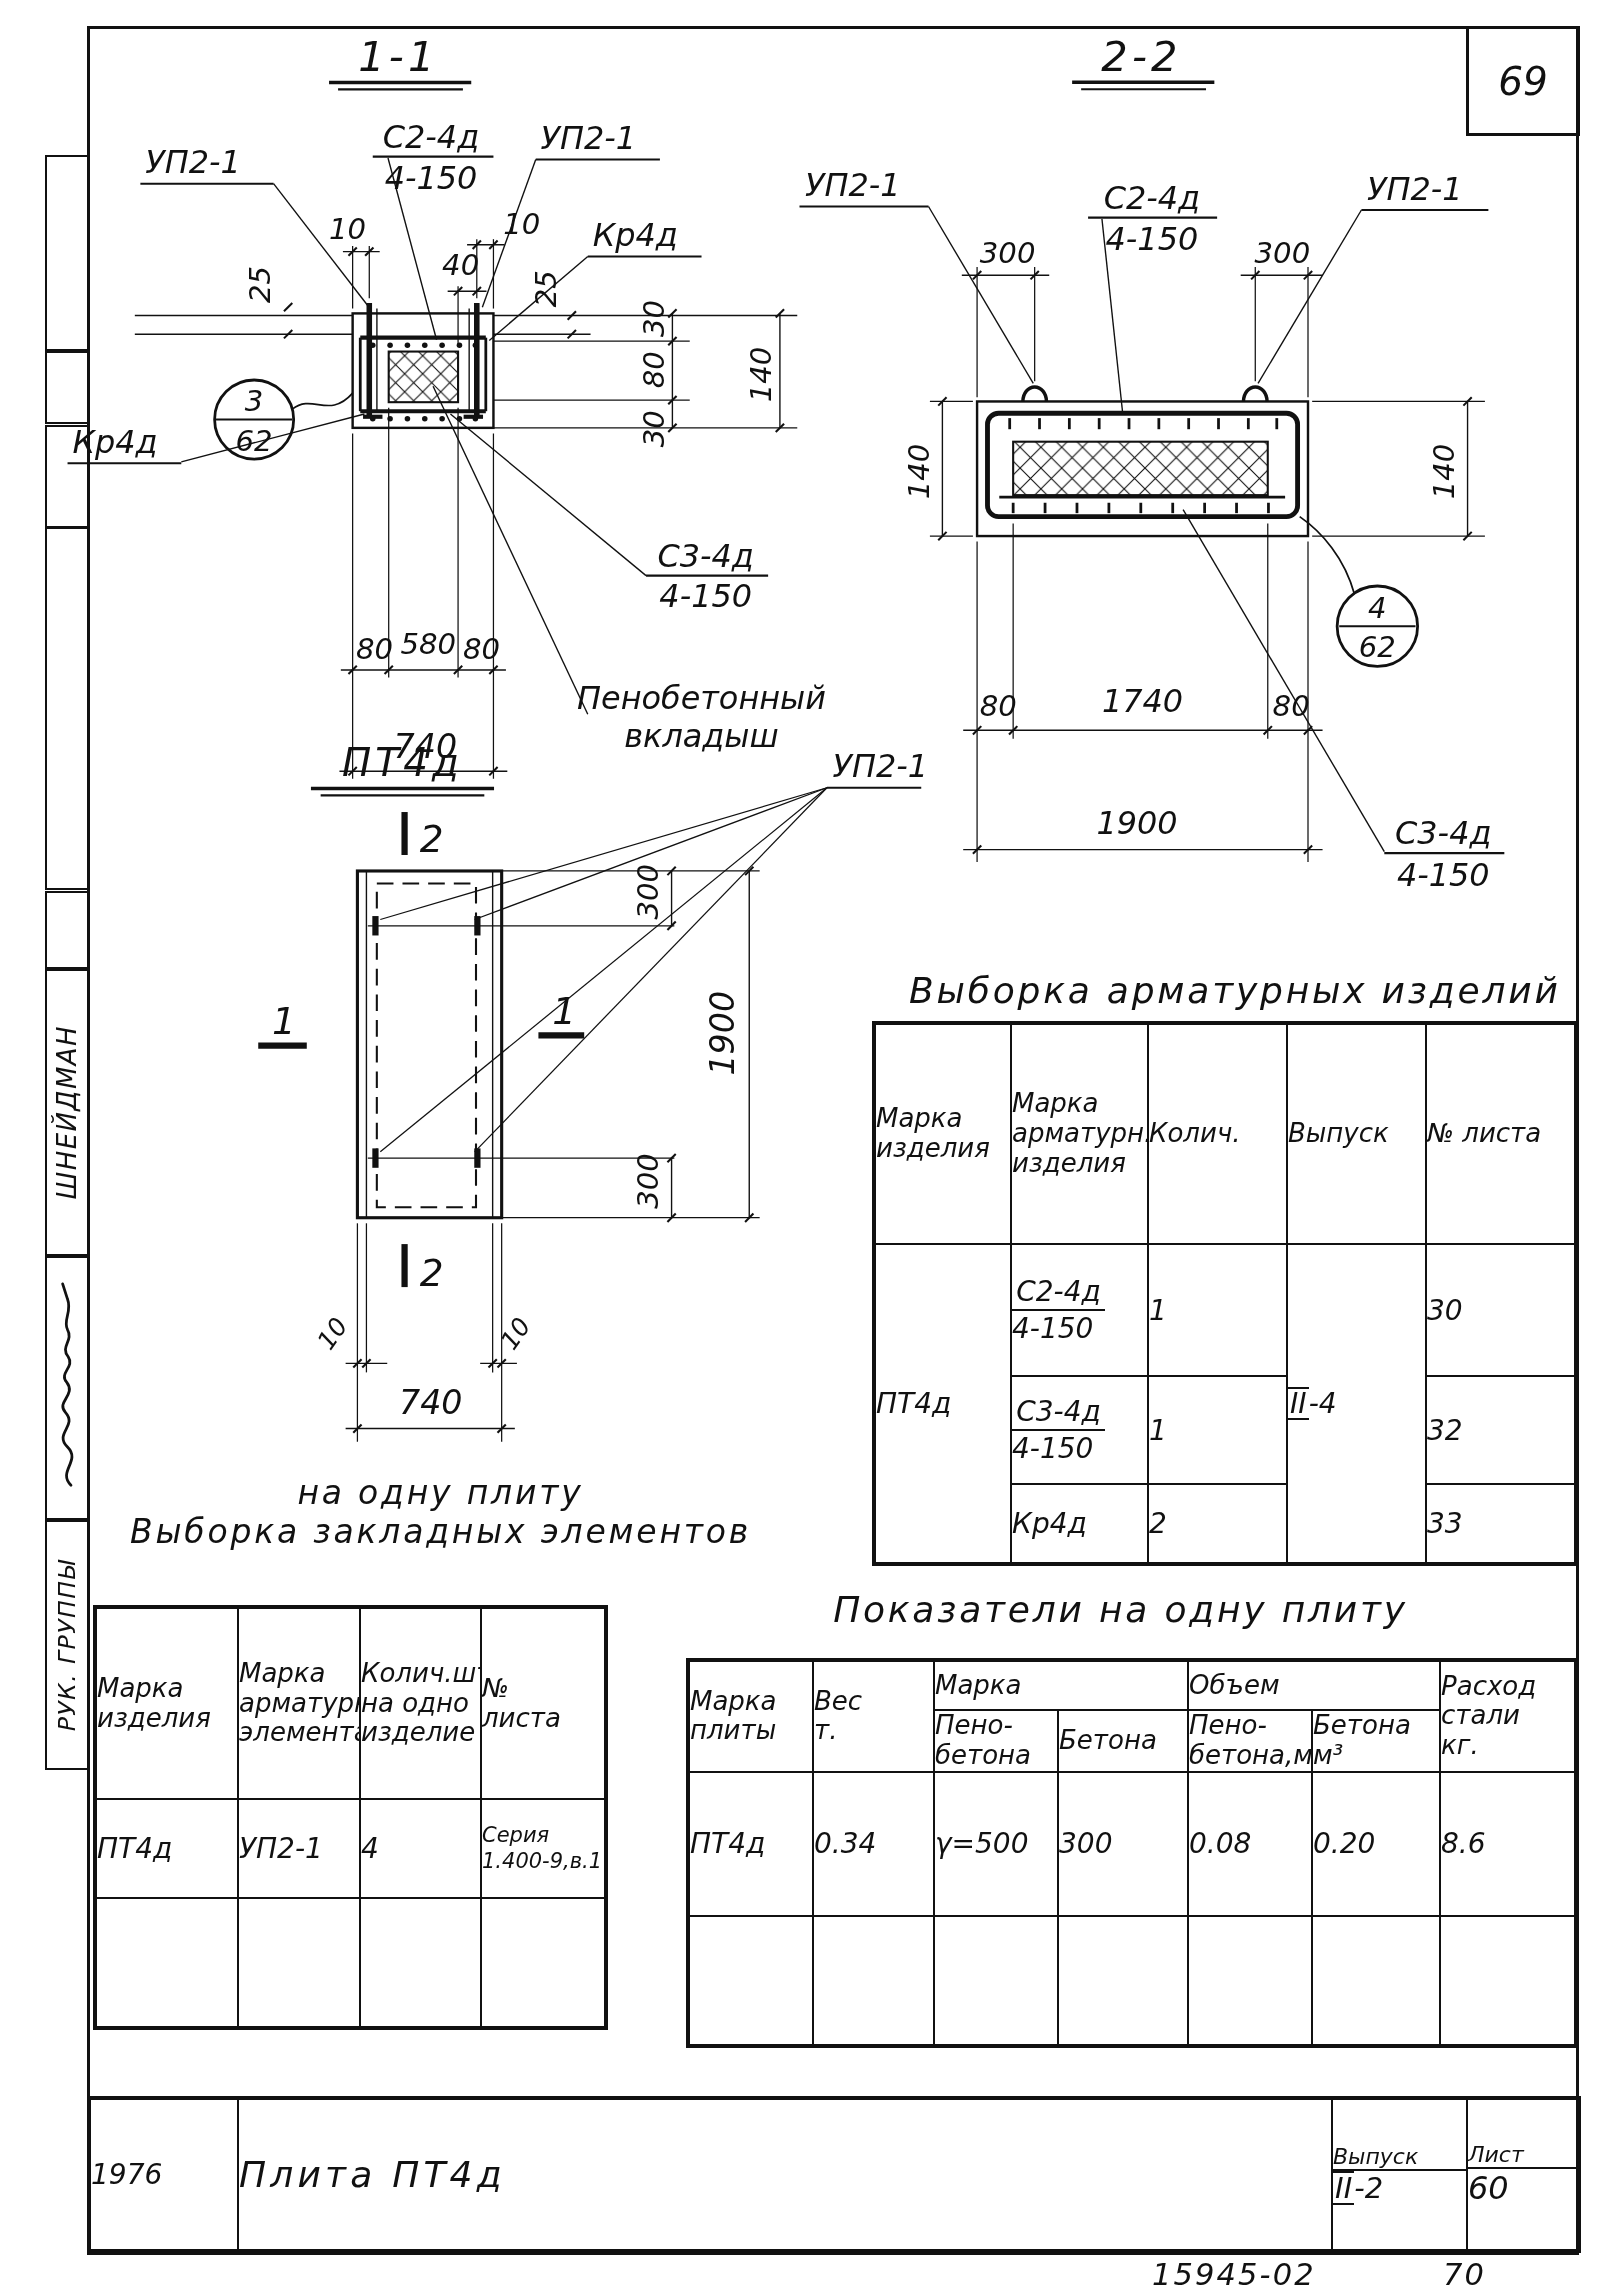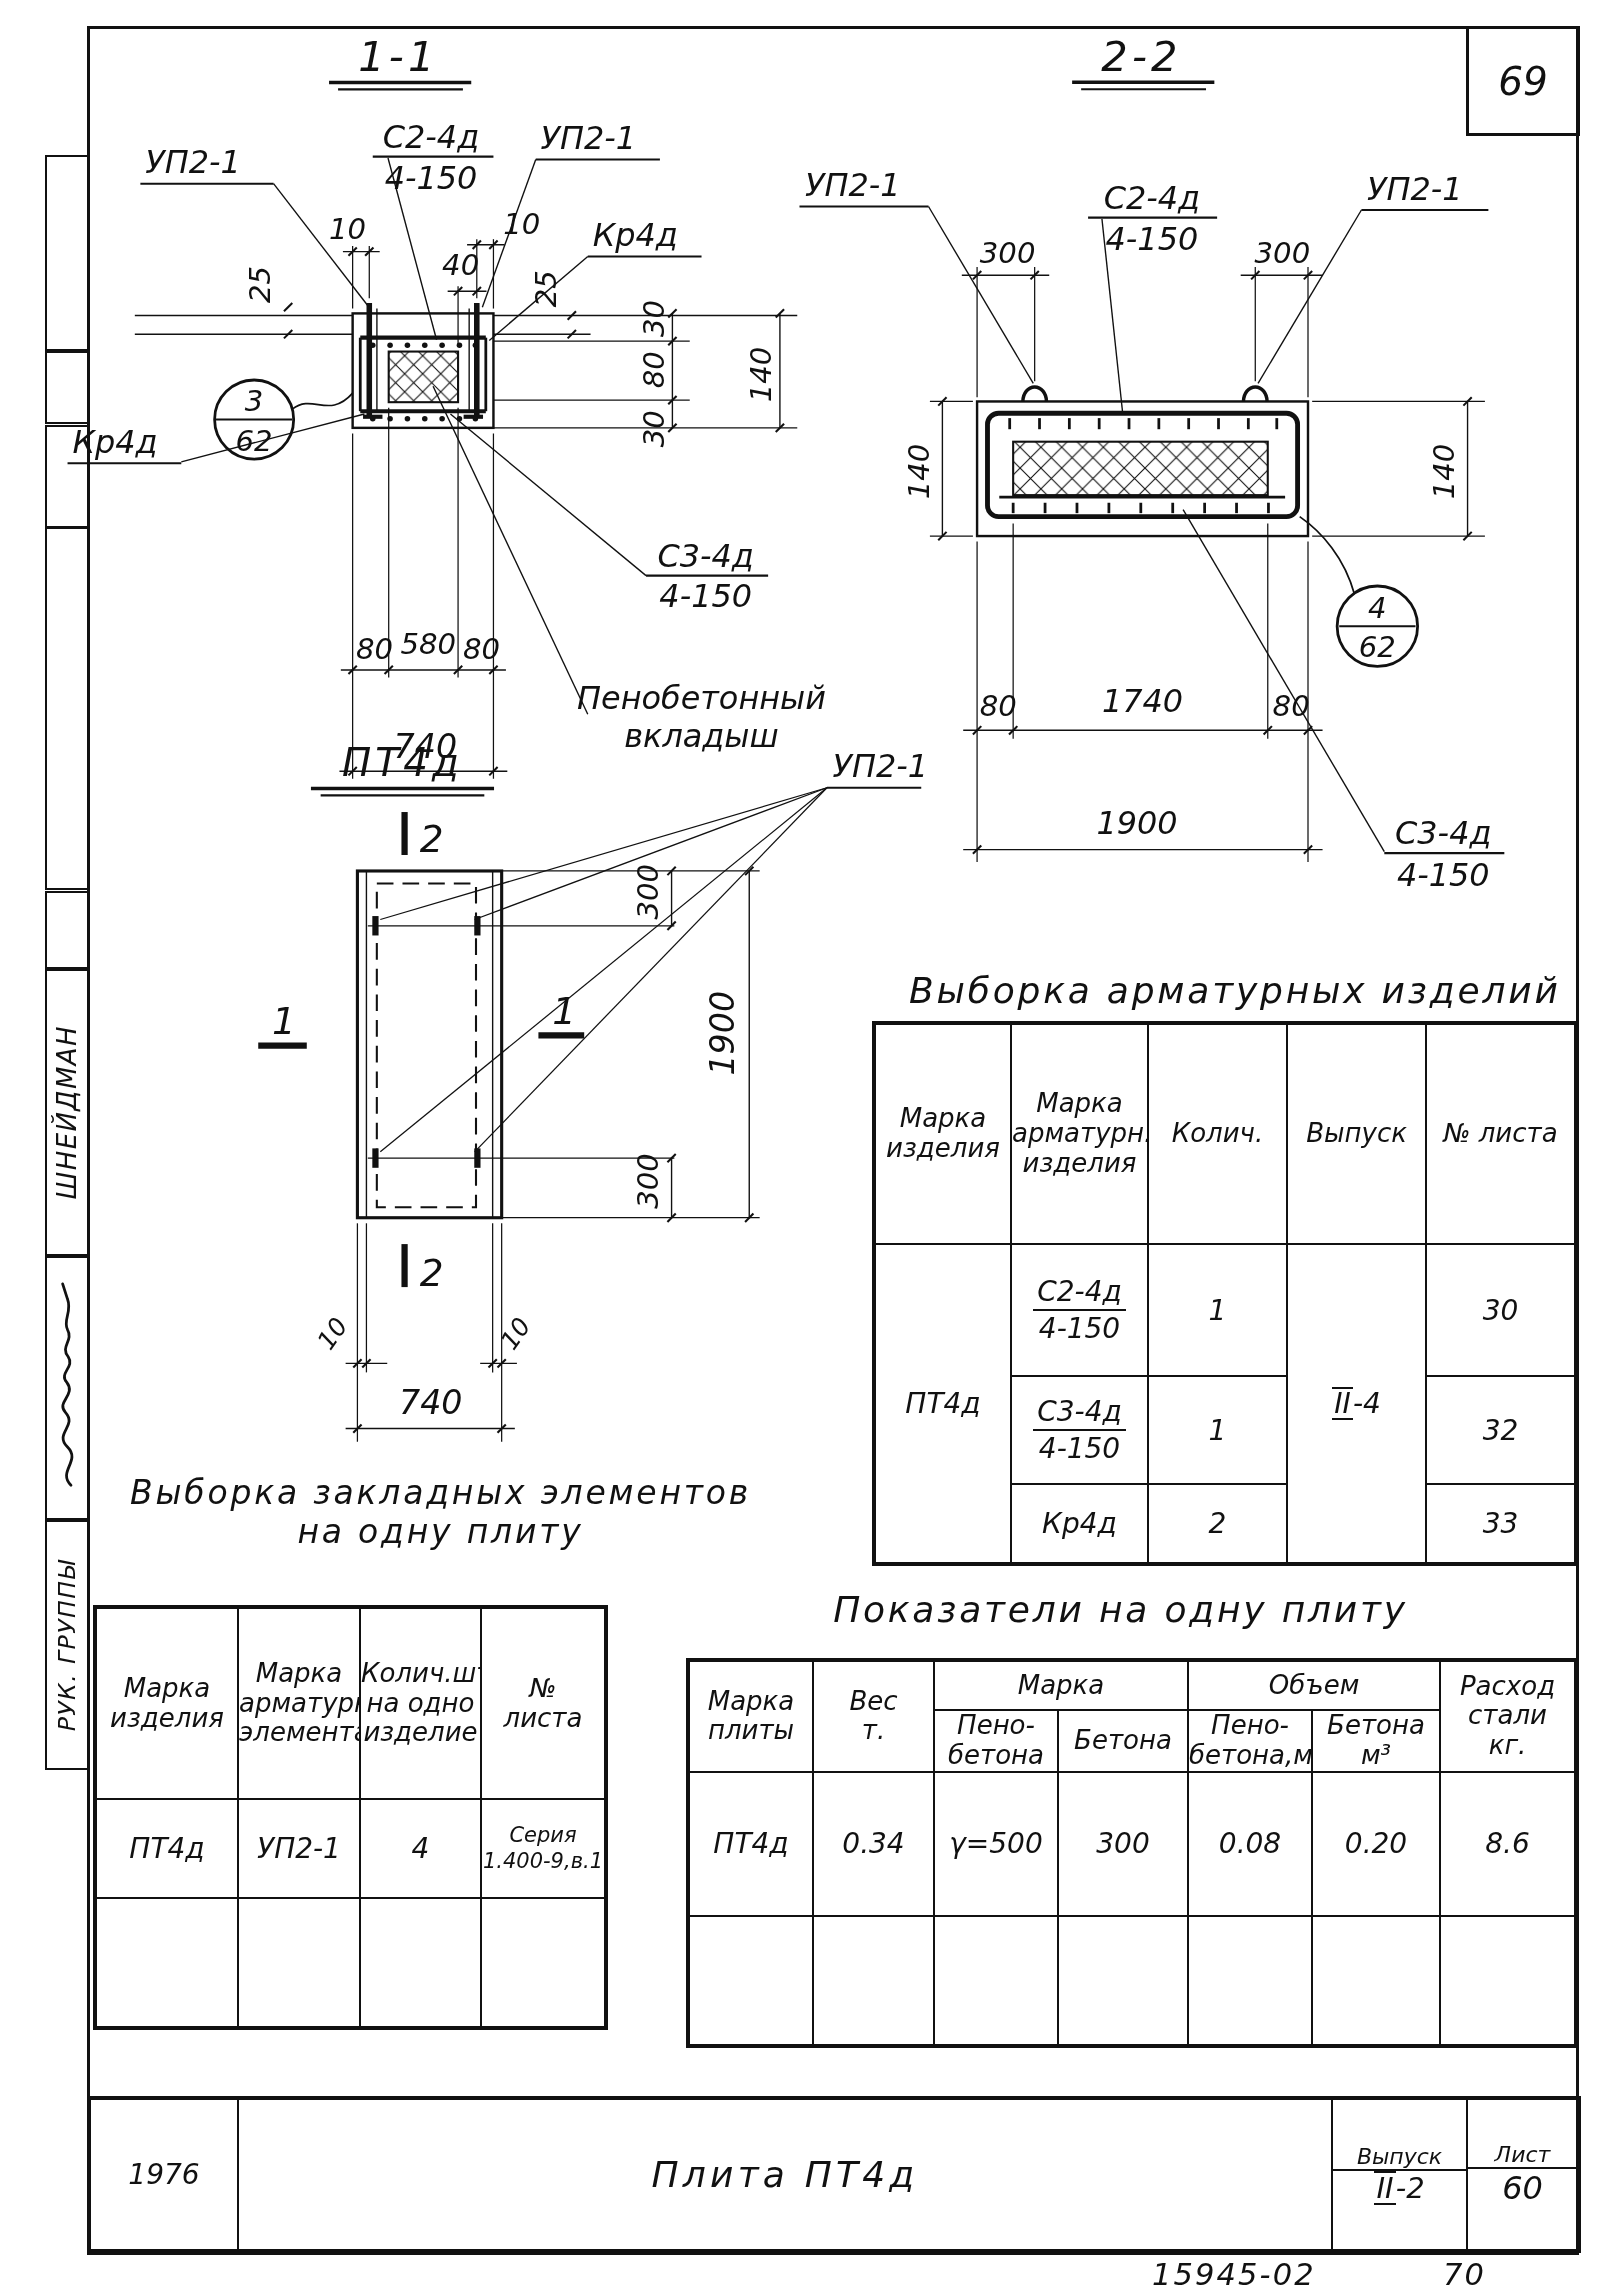--- a/index.html
+++ b/index.html
@@ -9,21 +9,21 @@
   .frame{left:87px;top:26px;width:1486px;height:2223px;border:3.5px solid #111;}
   .pagebox{left:1466px;top:26px;width:108px;height:104px;border:3.5px solid #111;
            display:flex;align-items:center;justify-content:center;font-size:39px;}
   
   .mcell{left:45px;width:40px;border:2.1px solid #111;display:flex;align-items:center;justify-content:center;}
   .vtext{writing-mode:vertical-rl;transform:rotate(180deg);white-space:nowrap;font-size:26px;letter-spacing:1.4px;}
   
   .bigtitle{font-size:36px;text-align:center;letter-spacing:2.8px;white-space:nowrap;}
   
   table{border-collapse:collapse;table-layout:fixed;}
-  td,th{border:2.8px solid #111;text-align:center;vertical-align:middle;
+  td,th{border:2.8px solid #111;text-align:left;vertical-align:middle;
         font-weight:normal;font-style:italic;font-size:28px;padding:0;overflow:hidden;}
   .t-outer{border:4.2px solid #111;}
   .hdr{font-size:26px;line-height:1.15;}
   .frac .top{display:inline-block;border-bottom:2.1px solid #111;padding:0 4.2px 1.4px 4.2px;}
   .frac .bot{display:block;padding-top:1.4px;}
   .roman{display:inline-block;border-top:2.1px solid #111;border-bottom:2.1px solid #111;line-height:1.05;padding:0 2.1px;}
   .small2{font-size:21px;line-height:1.2;}
   
   .tb td{font-size:29px;}
   .tb .label{font-size:22px;border-bottom:2.1px solid #111;}
@@ -486,22 +486,22 @@
     </tr>
     <tr style="height:80px;">
       <td>Кр4д</td>
       <td>2</td>
       <td>33</td>
     </tr>
   </tbody>
     </table>
 
   <div class="abs bigtitle" style="left:97px;top:1473px;width:687px;font-size:33px;">
+    <div>на одну плиту</div>
     <div>Выборка закладных элементов</div>
-    <div>на одну плиту</div>
   </div>
   <table class="abs t-outer" style="left:93px;top:1605px;width:511px;height:421px;">
     <colgroup>
         <col style="width:143px">
         <col style="width:122px">
         <col style="width:121px">
         <col style="width:125px">
       </colgroup>
     <tbody>
         <tr style="height:192px;">

